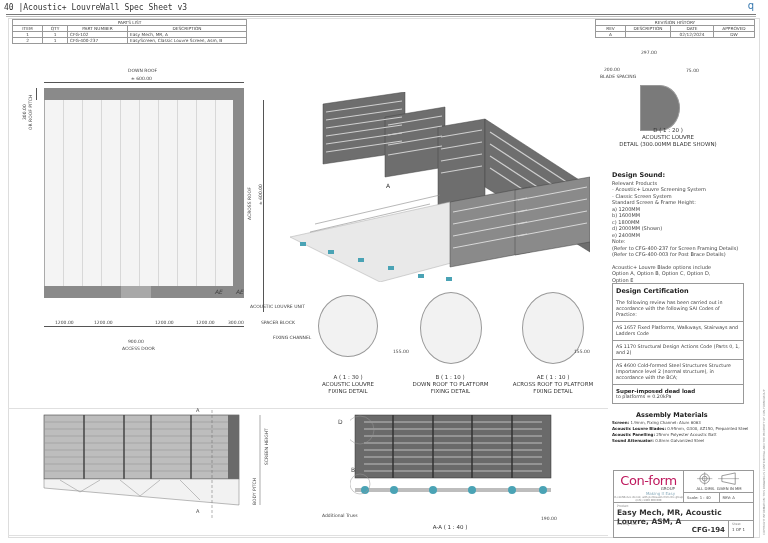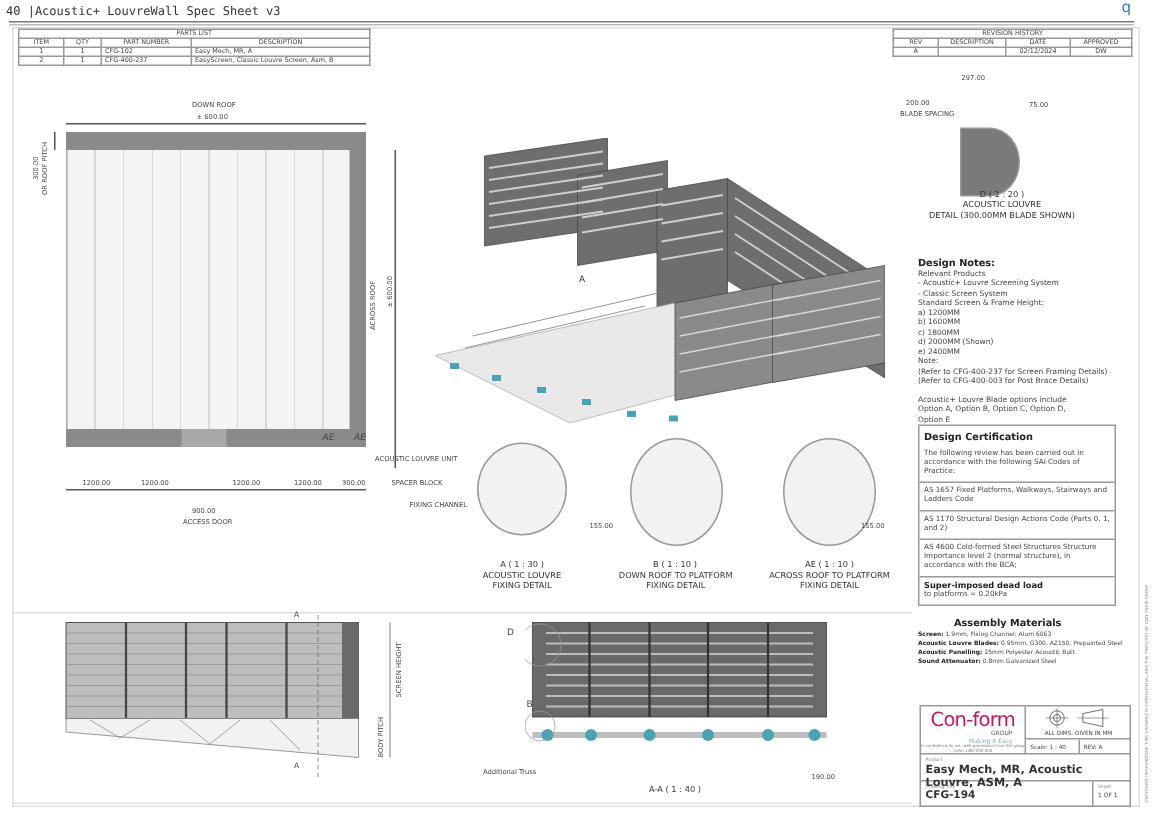--- a/index.html
+++ b/index.html
@@ -47,21 +47,21 @@
   .logo .tiny { font-size: 2.6px; color: #777; line-height: 3px; }
   .dims-sym { position: absolute; left: 70px; top: 0; width: 70px; height: 22px; border-bottom: 1px solid #999; }
   .dims-txt { position: absolute; left: 70px; top: 15px; width: 70px; font-size: 3.8px; text-align: center; color: #444; }
   .scale { position: absolute; left: 70px; top: 22px; width: 70px; height: 10px; font-size: 3.8px; color: #444; display: flex; border-bottom: 1px solid #999; }
   .scale span { flex: 1; padding: 2px 3px; }
   .scale span+span { border-left: 1px solid #999; }
   .product { position: absolute; left: 0; top: 32px; width: 140px; height: 18px; border-bottom: 1px solid #999; }
   .tiny-lbl { font-size: 3px; color: #888; padding: 1px 3px 0; }
   .product .val { font-size: 7.5px; font-weight: bold; color: #333; padding: 0 3px; }
   .drawing { position: absolute; left: 0; top: 50px; width: 115px; height: 17px; border-right: 1px solid #999; }
-  .drawing .val { font-size: 7px; font-weight: bold; color: #333; padding: 0 3px; }
+  .drawing .val { font-size: 7px; font-weight: bold; color: #333; padding: 0 3px; text-align: right; }
   .sheetno { position: absolute; left: 115px; top: 50px; width: 25px; height: 17px; }
   .sheetno .val { font-size: 4px; color: #444; padding: 1px 3px; }
   .sidetxt { position: absolute; left: 762px; top: 535px; font-size: 2.8px; color: #888; white-space: nowrap; transform: rotate(-90deg); transform-origin: left top; }
   .hline { position: absolute; left: 8px; top: 408px; width: 600px; height: 1px; background: #e0e0e0; }
   .hline2 { position: absolute; left: 8px; top: 535px; width: 600px; height: 1px; background: #e0e0e0; }
 </style>
 </head>
 <body>
 
 <div class="hdr">40 |Acoustic+ LouvreWall Spec Sheet v3</div>
@@ -307,21 +307,21 @@
   <circle cx="10" cy="20" r="14" fill="none" stroke="#999" stroke-width="0.5"></circle>
   <circle cx="10" cy="74" r="10" fill="none" stroke="#999" stroke-width="0.5"></circle>
 </svg>
 <div class="lbl" style="left:338px;top:418px;font-size:6px;">D</div>
 <div class="lbl" style="left:351px;top:466px;font-size:6px;">B</div>
 <div class="lbl" style="left:322px;top:513px;">Additional Truss</div>
 <div class="lbl" style="left:541px;top:516px;">190.00</div>
 <div class="cap" style="left:420px;top:524px;width:60px;">A-A ( 1 : 40 )</div>
 
 <div class="notes">
-  <h3>Design Notes:</h3>
+  <h3>Design Sound:</h3>
   <div>Relevant Products</div>
   <div>- Acoustic+ Louvre Screening System</div>
   <div>- Classic Screen System</div>
   <div>Standard Screen &amp; Frame Height:</div>
   <div>a) 1200MM</div>
   <div>b) 1600MM</div>
   <div>c) 1800MM</div>
   <div>d) 2000MM  (Shown)</div>
   <div>e) 2400MM</div>
   <div>Note:</div>

